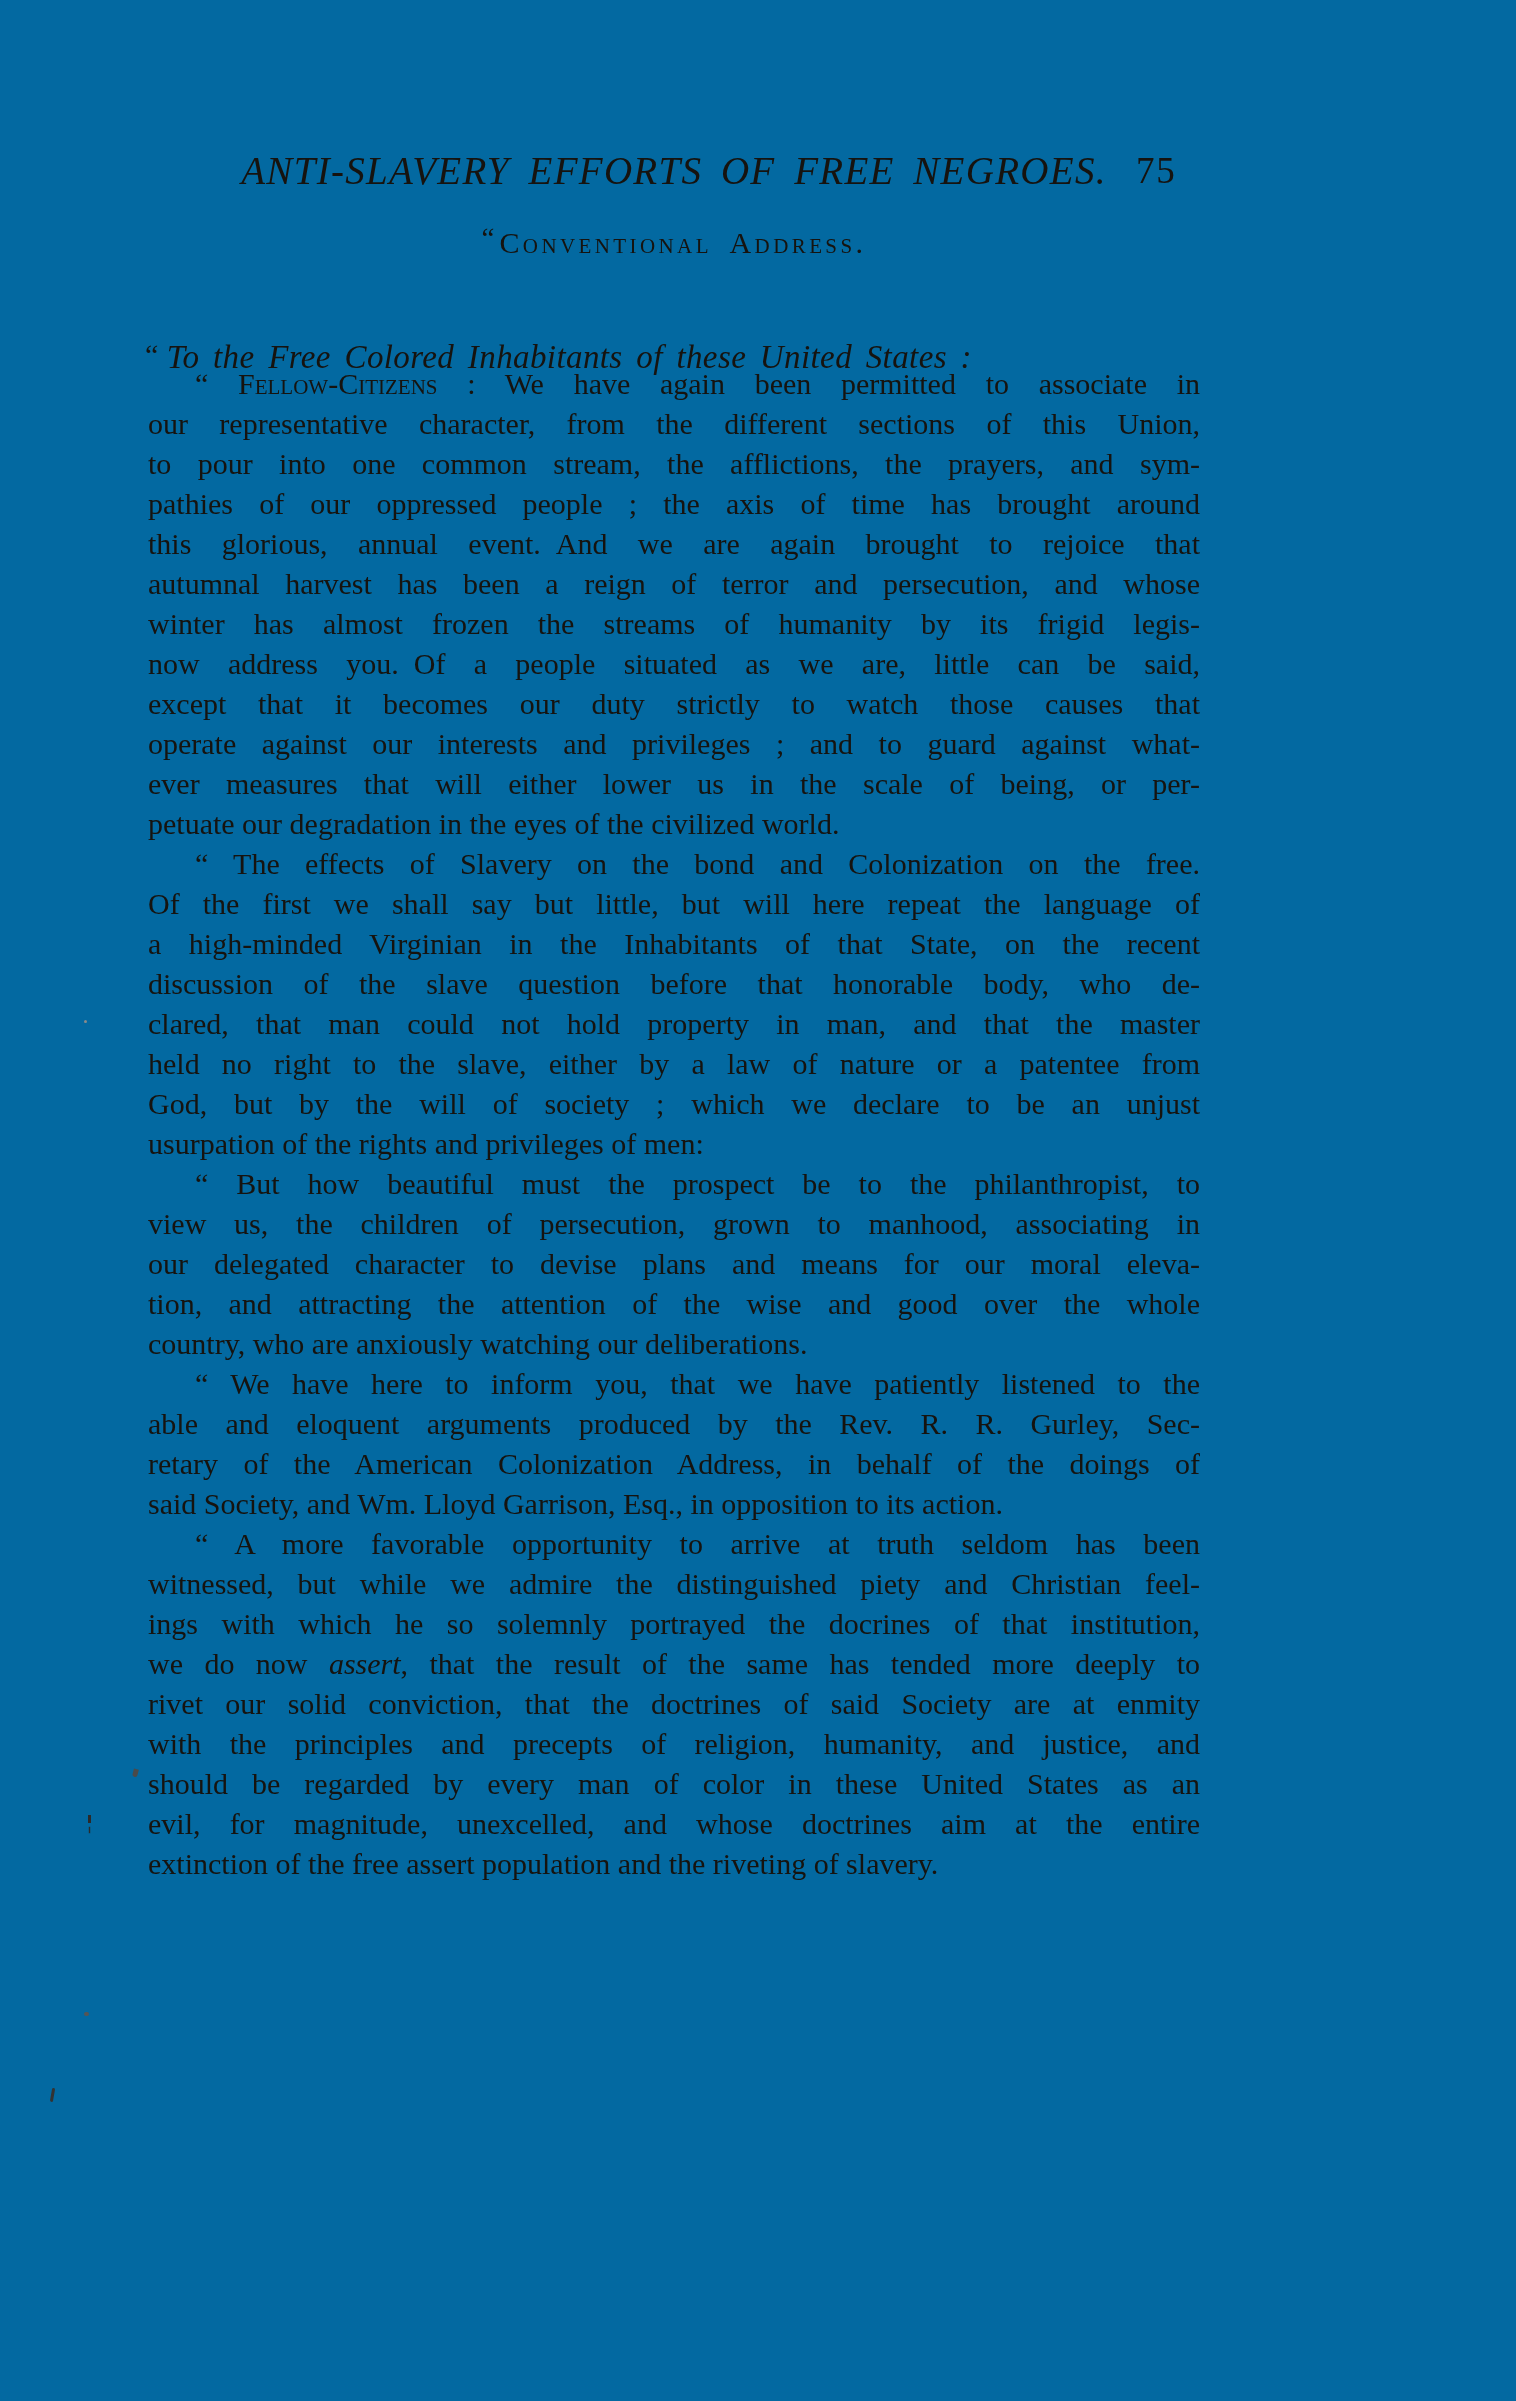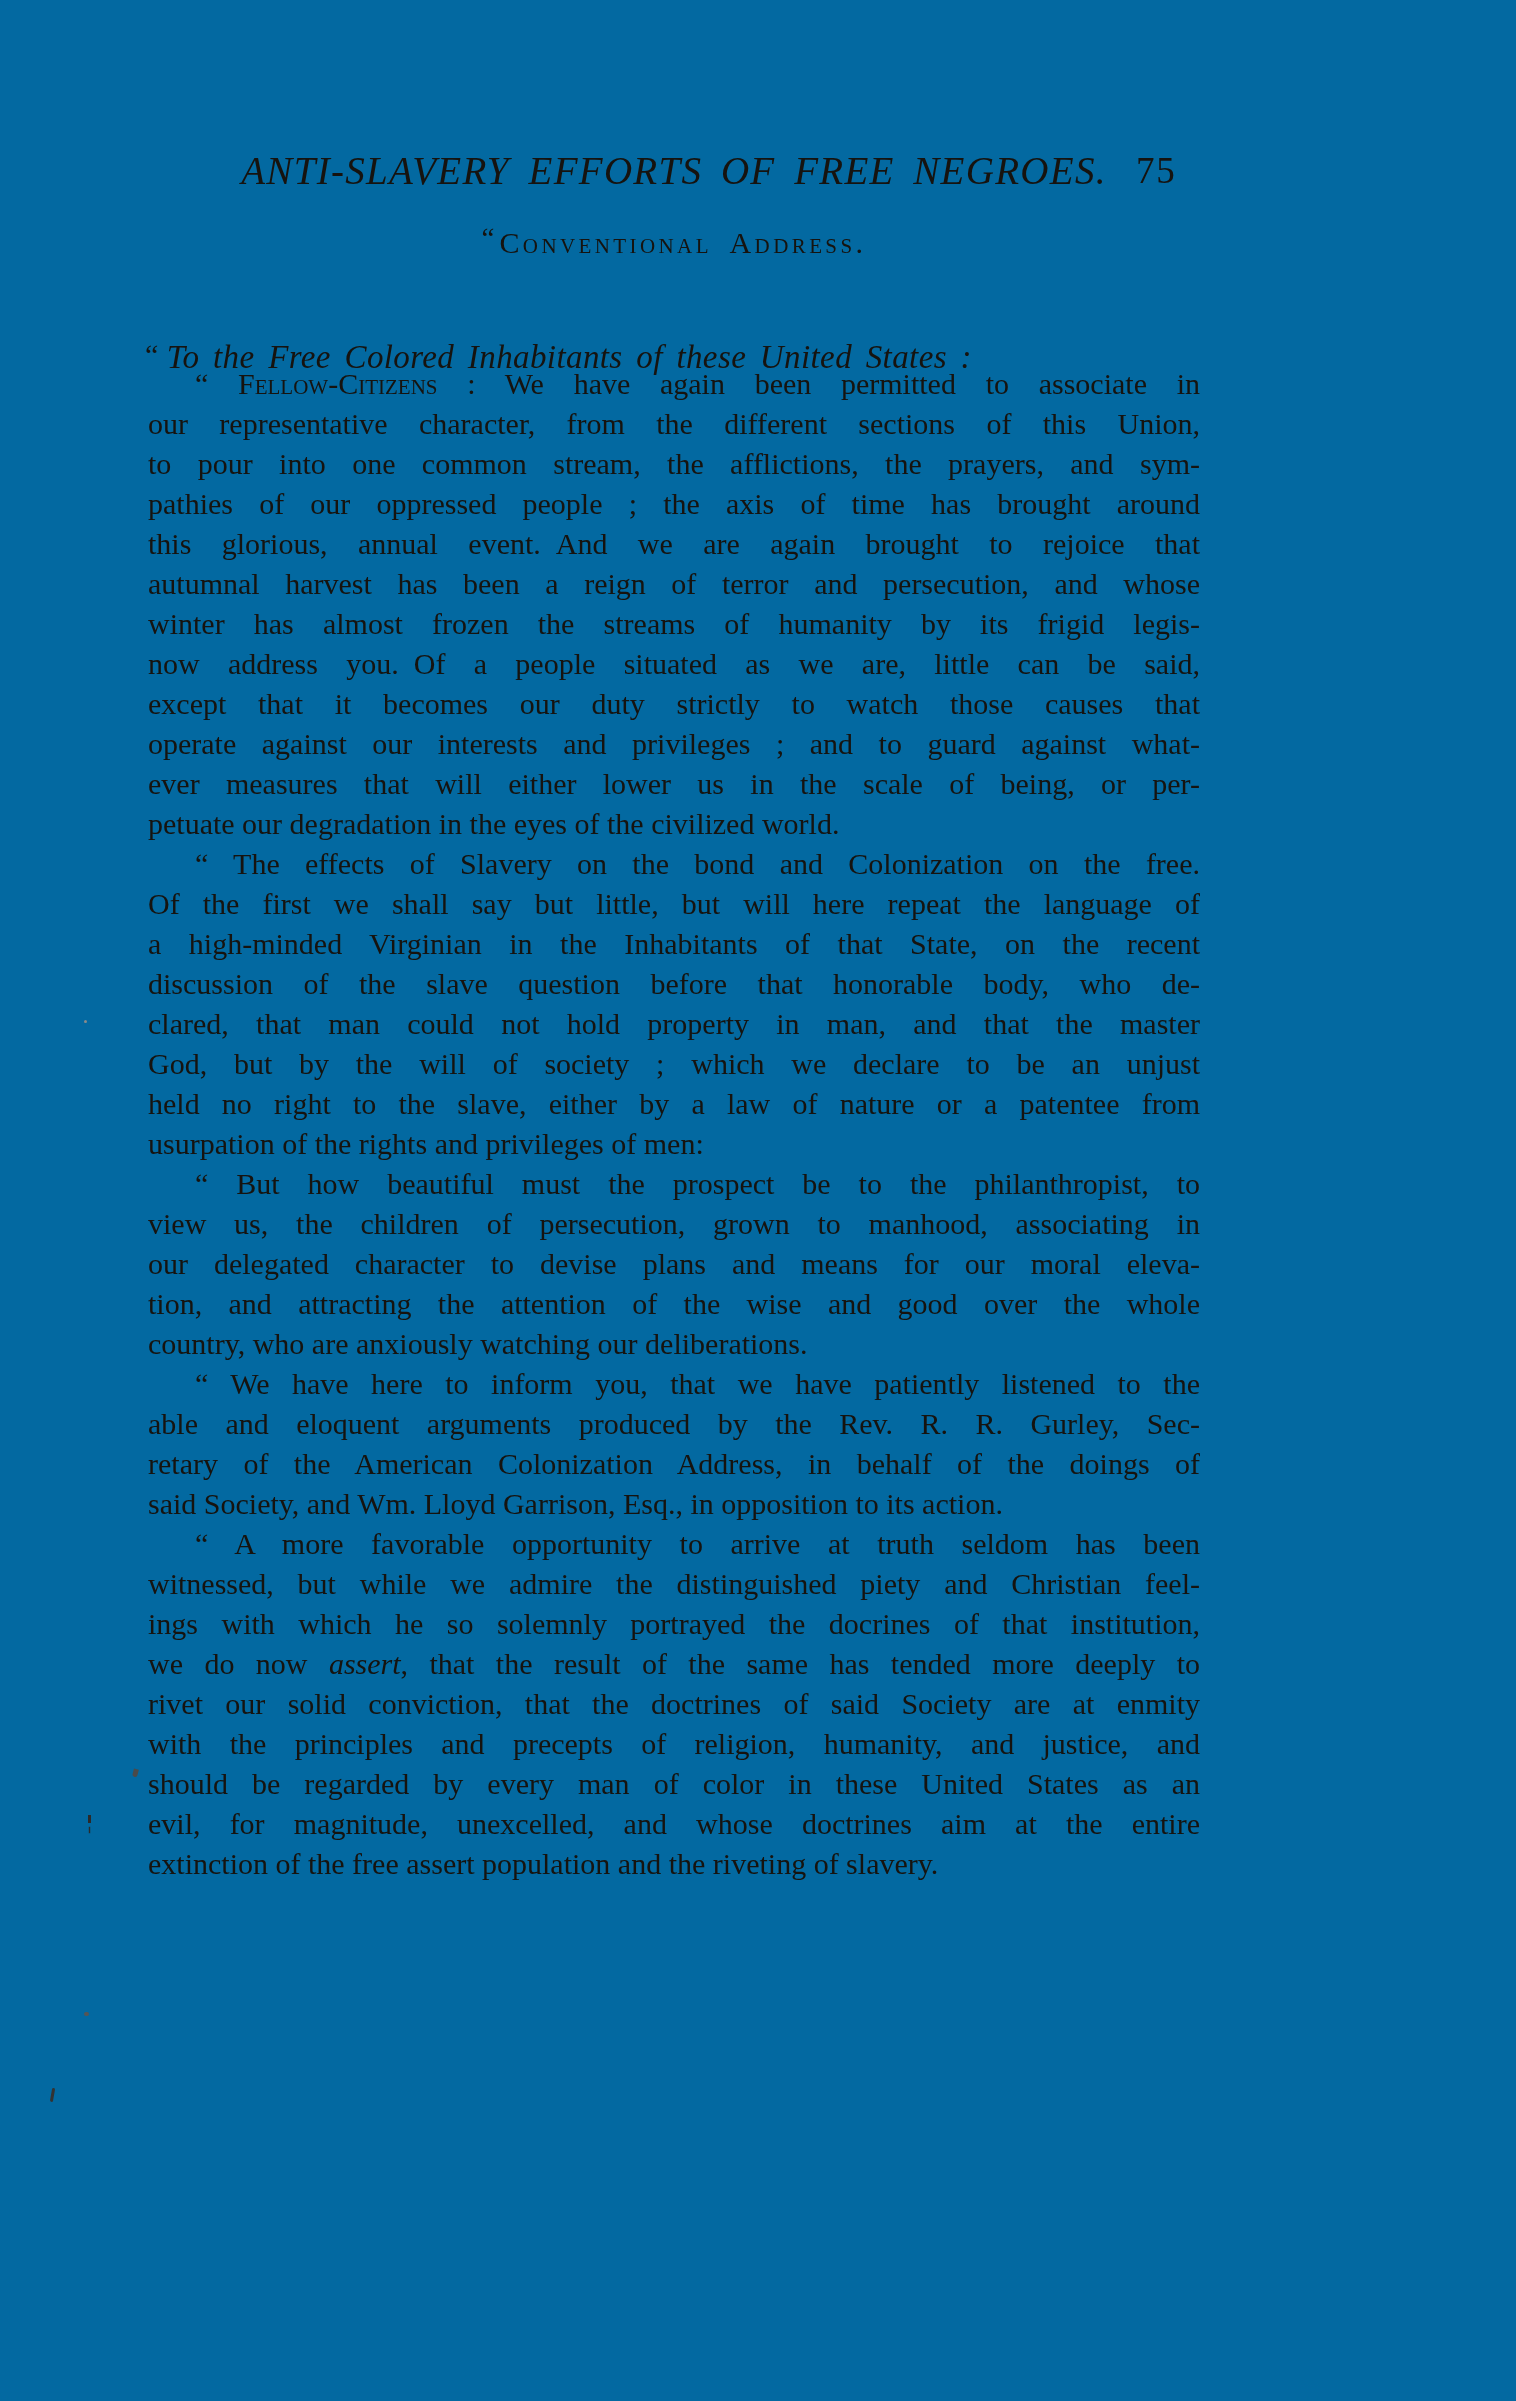--- a/index.html
+++ b/index.html
@@ -103,22 +103,22 @@
         <div class="line"><span>operate against our interests and privileges ; and to guard against what-</span></div>
         <div class="line"><span>ever measures that will either lower us in the scale of being, or per-</span></div>
         <div class="line last"><span>petuate our degradation in the eyes of the civilized world.</span></div>
       </div>
       <div>
         <div class="line first"><span>“ The effects of Slavery on the bond and Colonization on the free.</span></div>
         <div class="line"><span>Of the first we shall say but little, but will here repeat the language of</span></div>
         <div class="line"><span>a high-minded Virginian in the Inhabitants of that State, on the recent</span></div>
         <div class="line"><span>discussion of the slave question before that honorable body, who de-</span></div>
         <div class="line"><span>clared, that man could not hold property in man, and that the master</span></div>
+        <div class="line"><span>held no right to the slave, either by a law of nature or a patentee from</span></div>
         <div class="line"><span>God, but by the will of society ; which we declare to be an unjust</span></div>
-        <div class="line"><span>held no right to the slave, either by a law of nature or a patentee from</span></div>
         <div class="line last"><span>usurpation of the rights and privileges of men:</span></div>
       </div>
       <div>
         <div class="line first"><span>“ But how beautiful must the prospect be to the philanthropist, to</span></div>
         <div class="line"><span>view us, the children of persecution, grown to manhood, associating in</span></div>
         <div class="line"><span>our delegated character to devise plans and means for our moral eleva-</span></div>
         <div class="line"><span>tion, and attracting the attention of the wise and good over the whole</span></div>
         <div class="line last"><span>country, who are anxiously watching our deliberations.</span></div>
       </div>
       <div>

